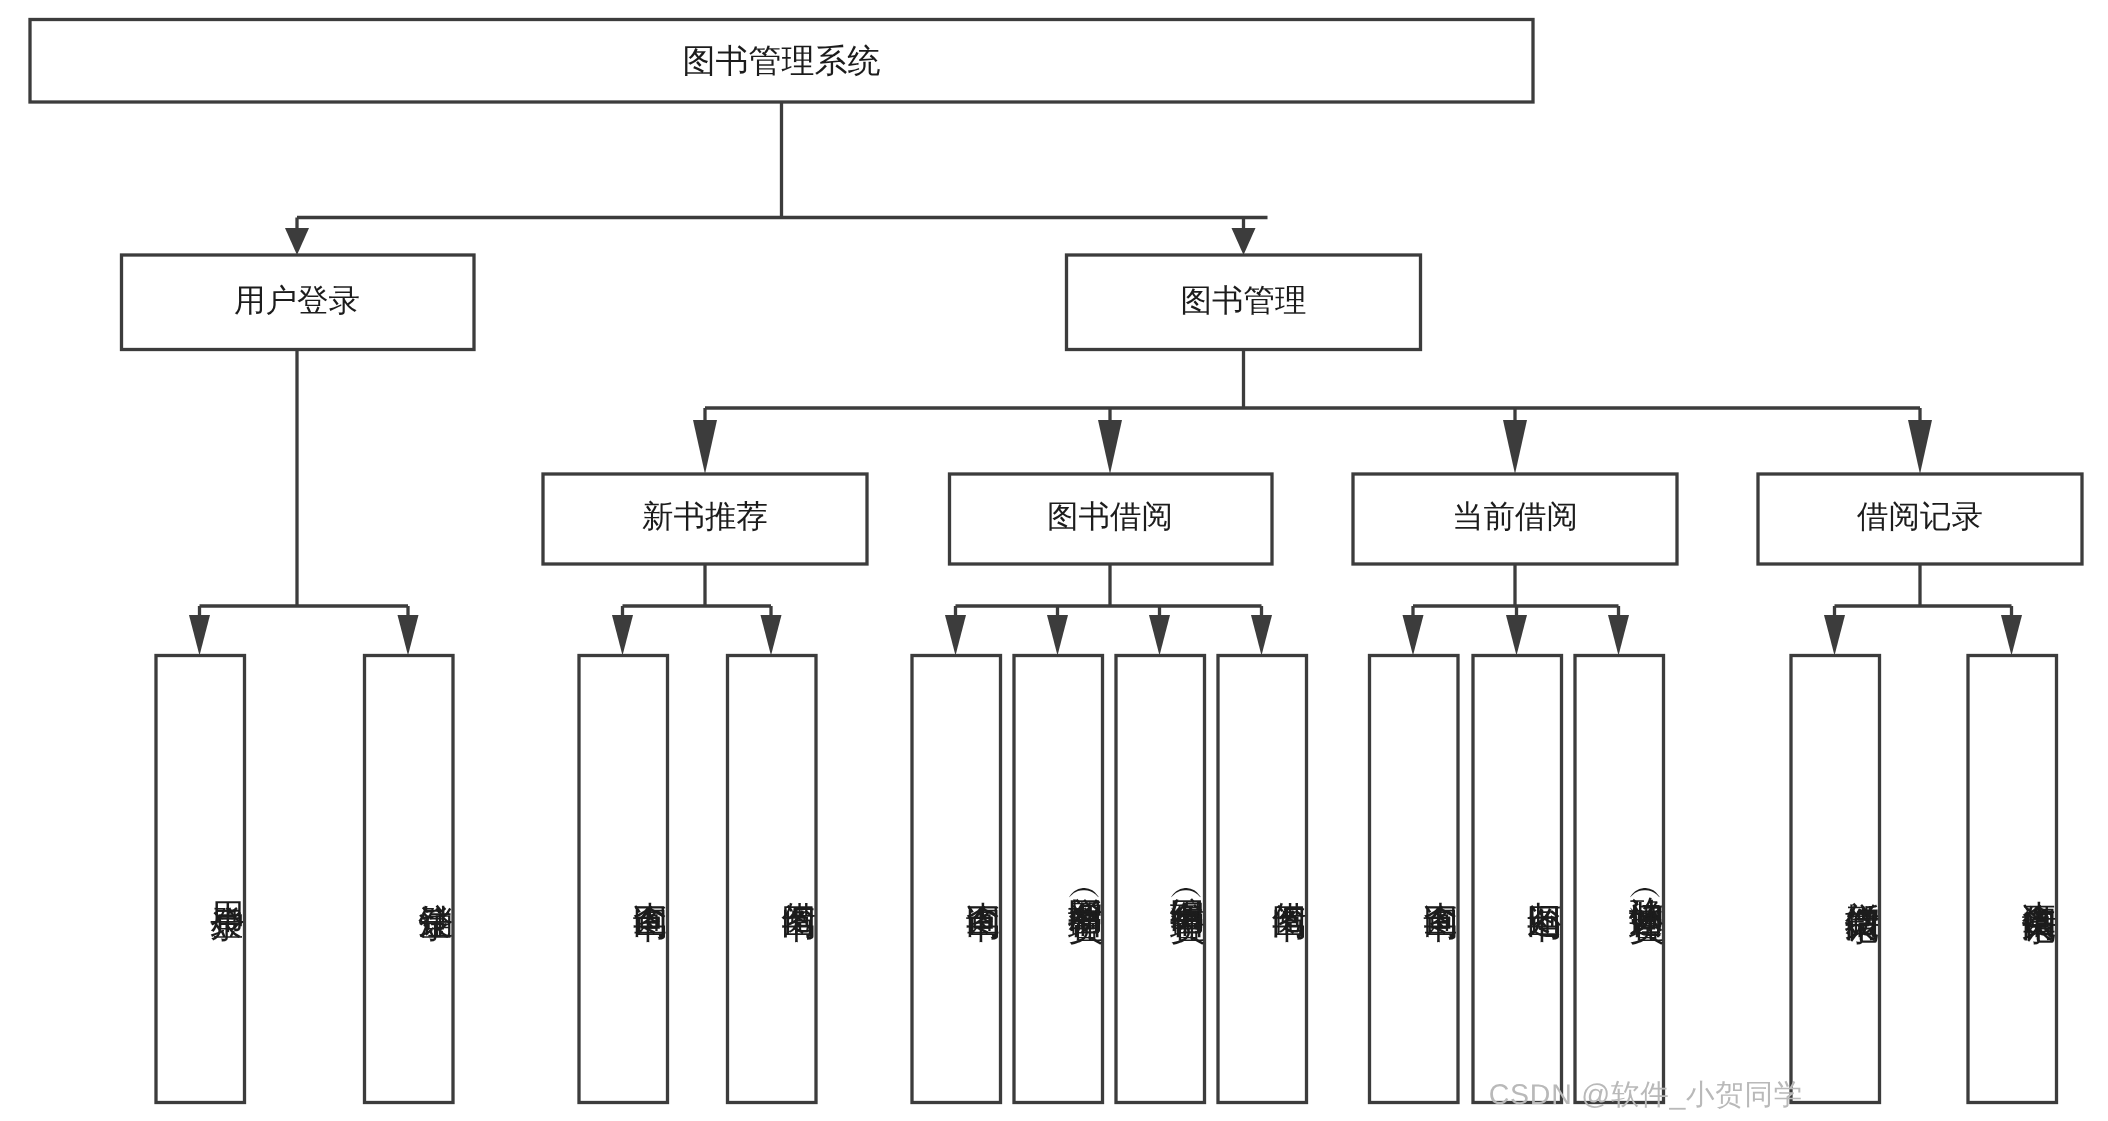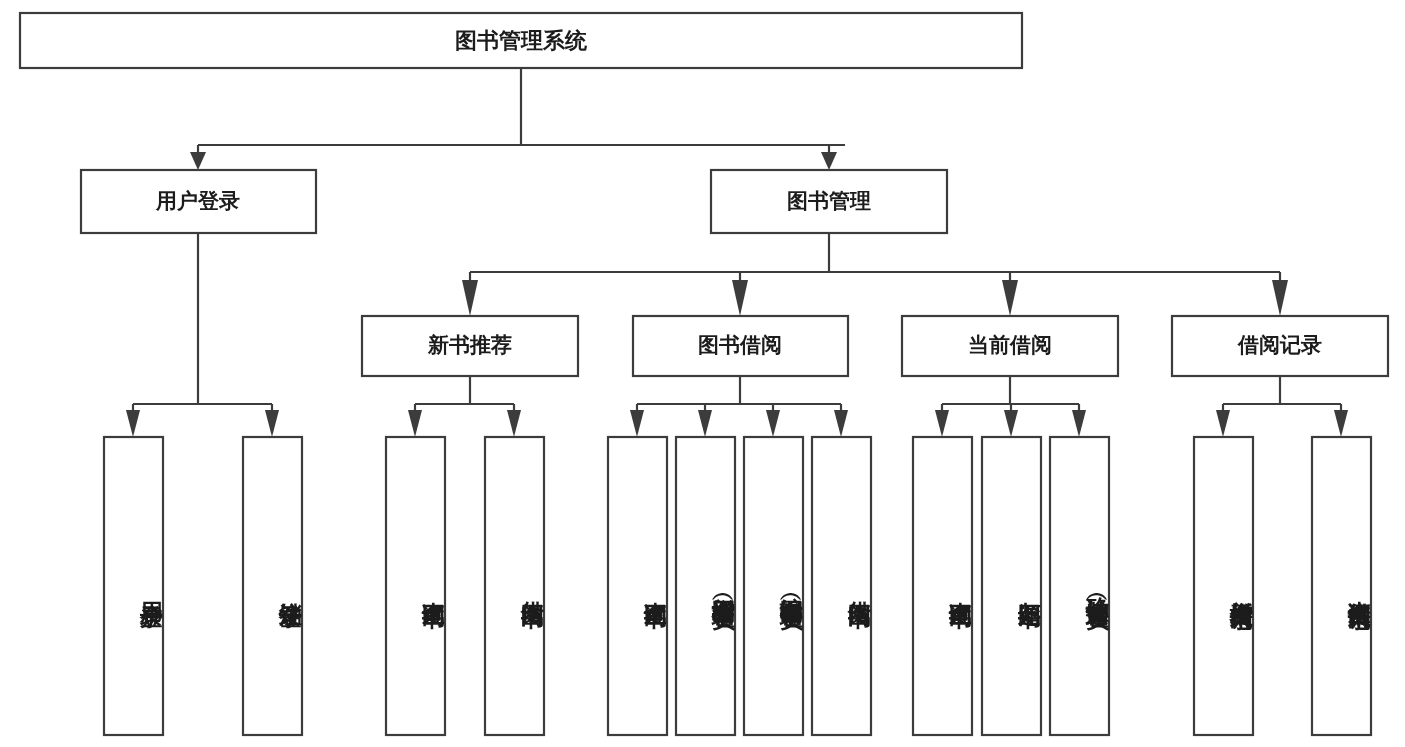--- a/index.html
+++ b/index.html
@@ -11,21 +11,20 @@
     width: 1405px;
     height: 747px;
     font-family: "Liberation Sans", "DejaVu Sans", sans-serif;
     overflow: hidden;
   }
   #diagram-root {
     position: relative;
     width: 1212px;
     height: 747px;
     background: #ffffff;
-    font-weight: bold;
   }
   svg.diagram-svg {
     position: absolute;
     left: 0;
     top: 0;
     width: 1405px;
     height: 747px;
   }
   .node-box {
     fill: #ffffff;
@@ -206,13 +205,14 @@
   <div class="vlabel" style="left: 744px; top: 437px; width: 59px; height: 298px; padding-top: 0px; box-sizing: border-box;">编辑图书（管理员）</div>
   <div class="vlabel" style="left: 812px; top: 437px; width: 59px; height: 298px; padding-top: 0px; box-sizing: border-box;">借阅图书</div>
 
   <div class="vlabel" style="left: 913px; top: 437px; width: 59px; height: 298px; padding-top: 0px; box-sizing: border-box;">查询图书</div>
   <div class="vlabel" style="left: 982px; top: 437px; width: 59px; height: 298px; padding-top: 0px; box-sizing: border-box;">归还图书</div>
   <div class="vlabel" style="left: 1050px; top: 437px; width: 59px; height: 298px; padding-top: 0px; box-sizing: border-box;">确认归还（管理员）</div>
 
   <div class="vlabel" style="left: 1194px; top: 437px; width: 59px; height: 298px; padding-top: 0px; box-sizing: border-box;">新增借阅记录</div>
   <div class="vlabel" style="left: 1312px; top: 437px; width: 59px; height: 298px; padding-top: 0px; box-sizing: border-box;">查询借阅记录</div>
 
+  <div class="watermark">CSDN @软件_小贺同学</div>
 </div>
 
 </body></html>

